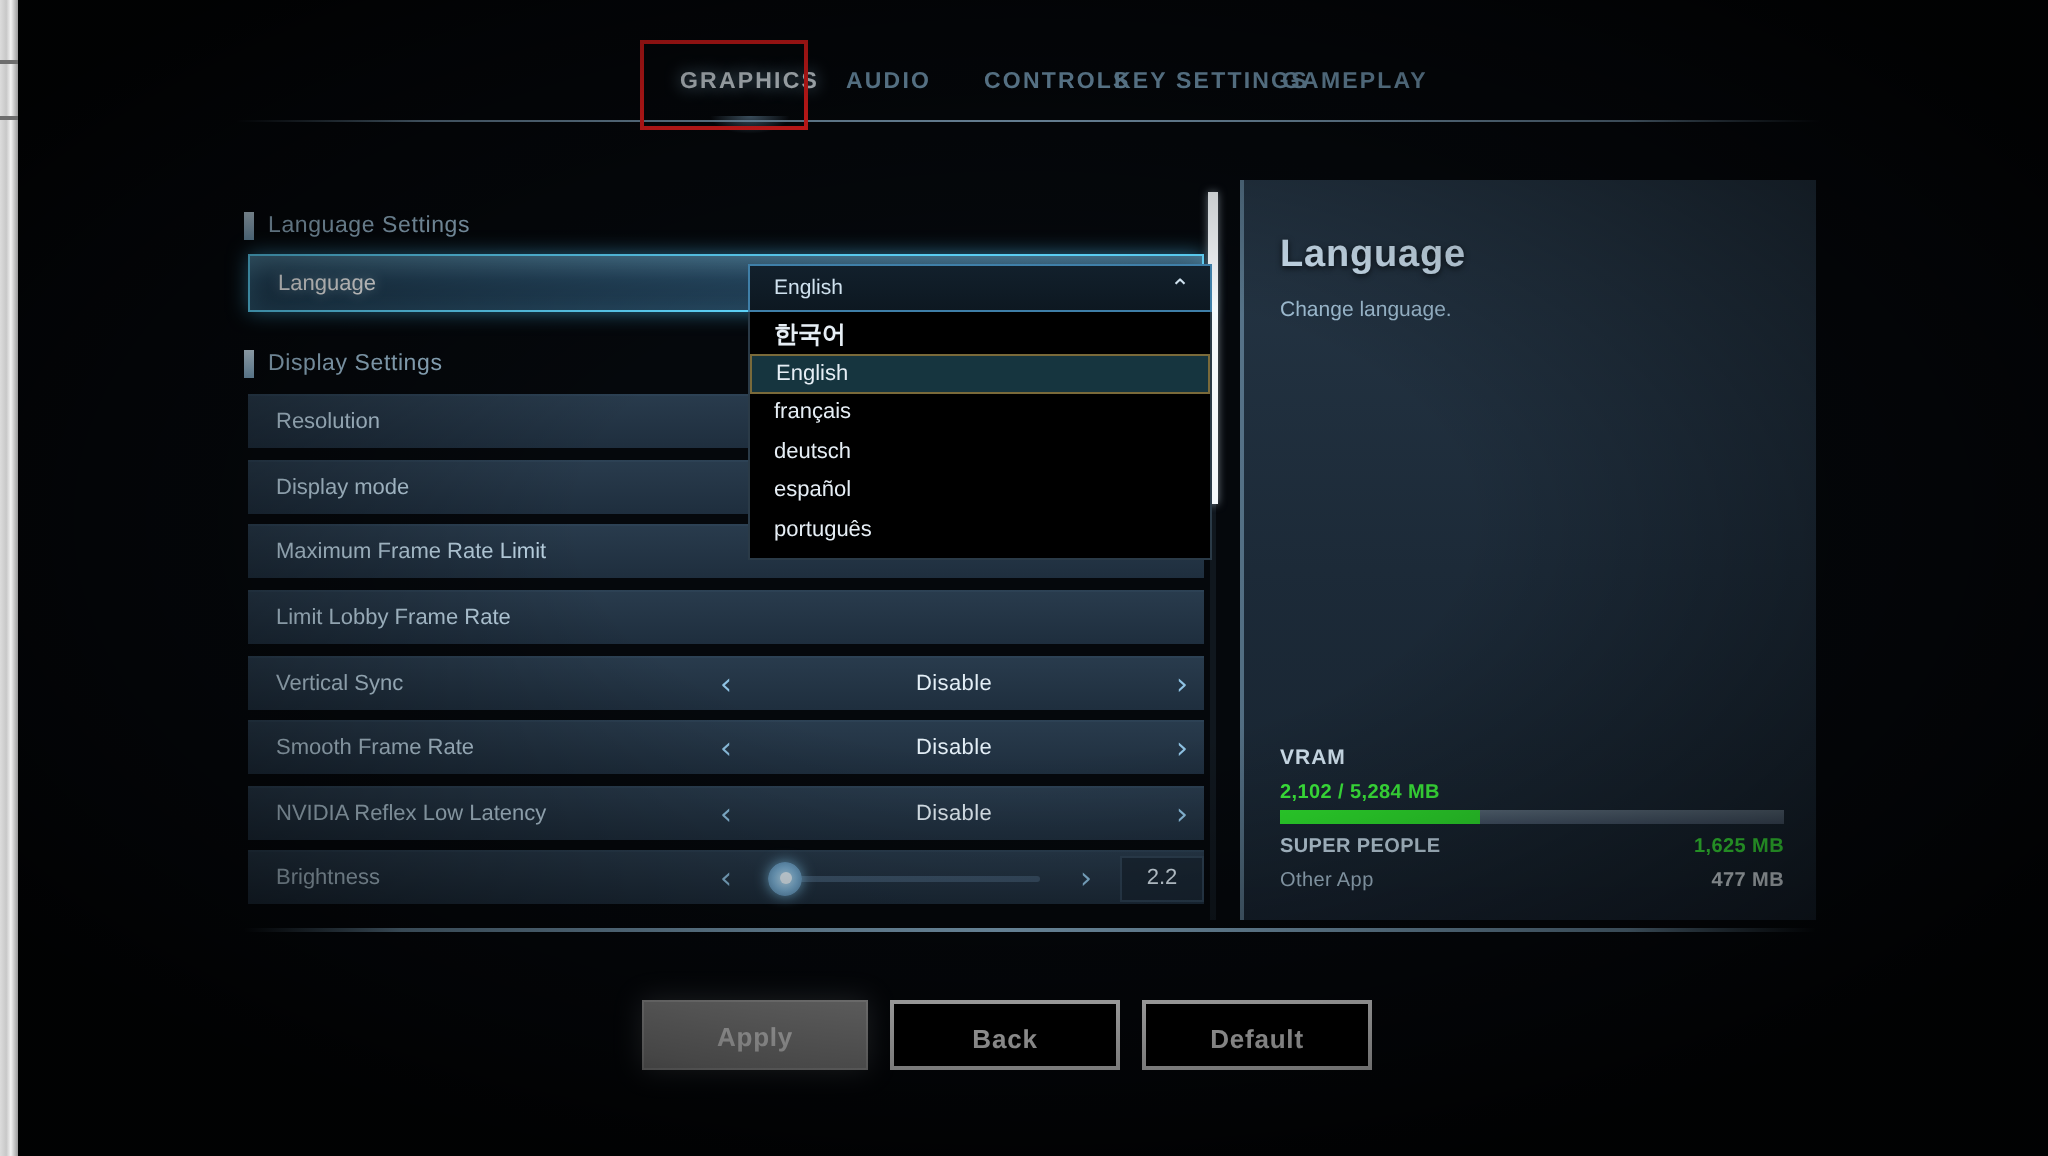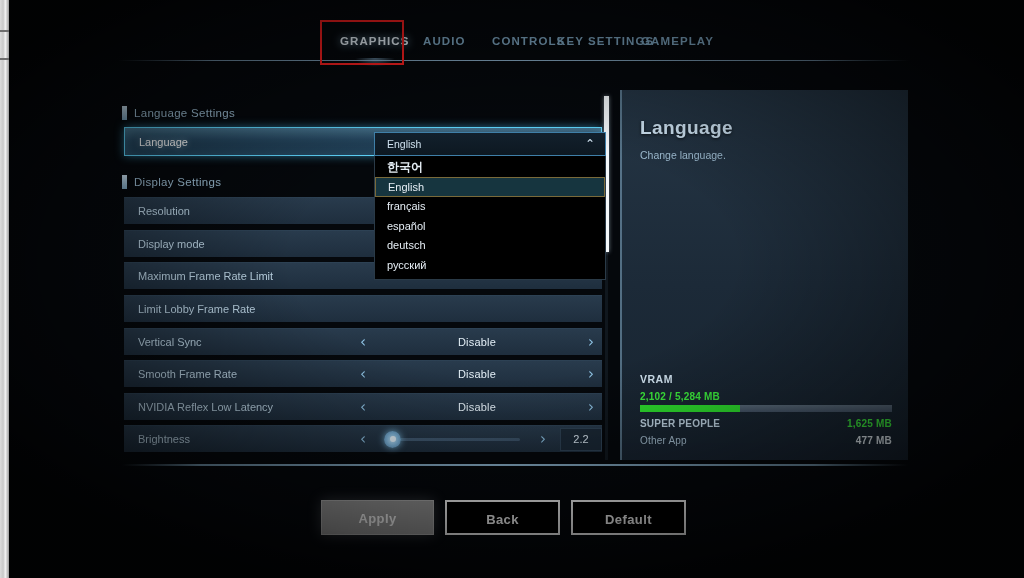--- a/index.html
+++ b/index.html
@@ -291,23 +291,23 @@
 
   <div id="dropdown">
     <div id="dd-head">
       <span>English</span>
       <span class="chev">⌃</span>
     </div>
     <div id="dd-list">
       <div class="dd-item cjk">한국어</div>
       <div class="dd-item selected">English</div>
       <div class="dd-item">français</div>
+      <div class="dd-item">deutsch</div>
       <div class="dd-item">español</div>
-      <div class="dd-item">deutsch</div>
-      <div class="dd-item">русский</div>
+      <div class="dd-item">português</div>
     </div>
   </div>
 
   <div id="info">
     <div id="info-title">Language</div>
     <div id="info-desc">Change language.</div>
 
     <div id="vram">
       <div id="vram-head">VRAM</div>
       <div id="vram-amount">2,102 / 5,284 MB</div>

